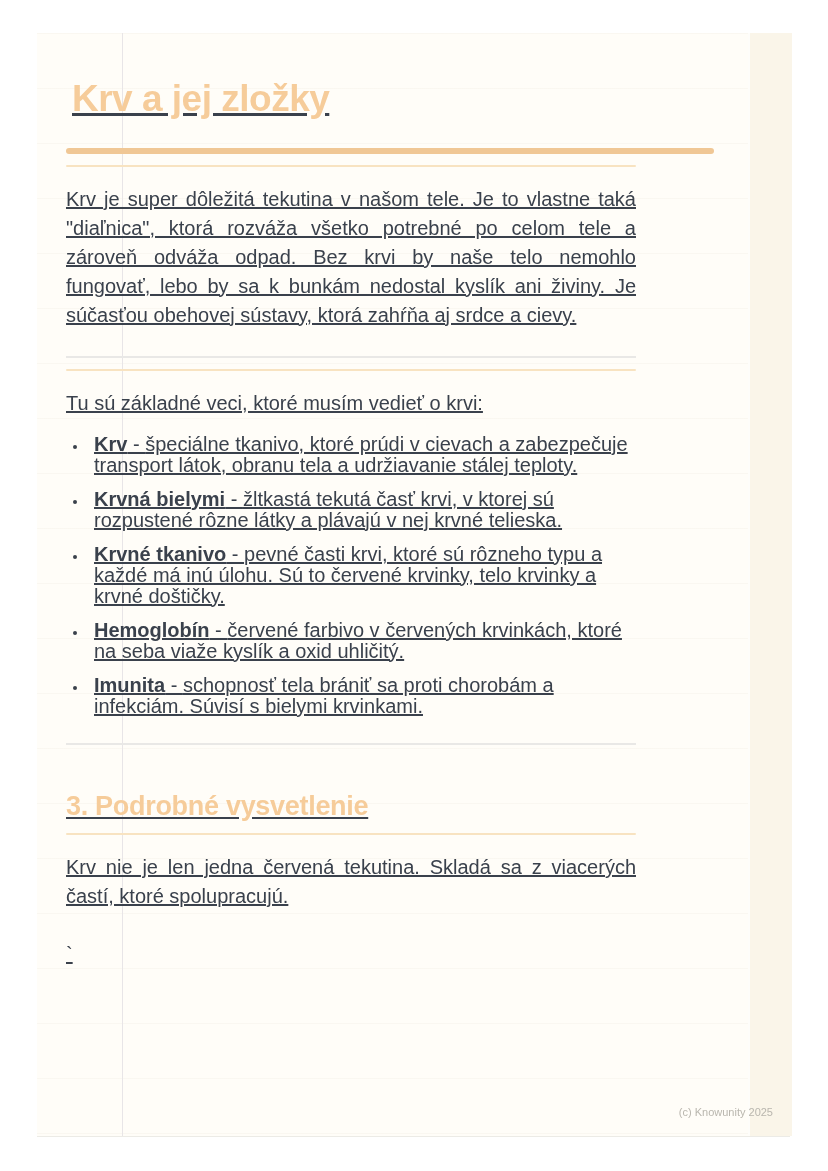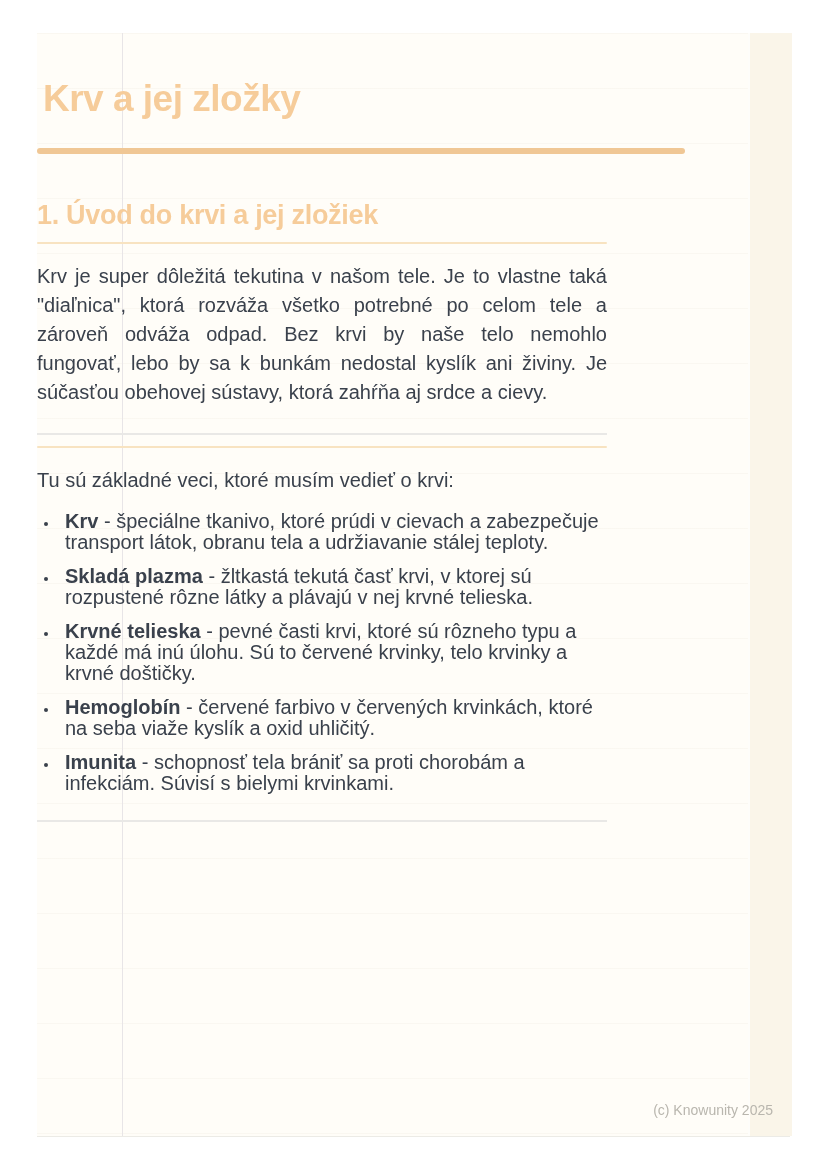--- a/index.html
+++ b/index.html
@@ -44,23 +44,25 @@
     position: absolute;
     left: 711px;
     top: 0;
     width: 42px;
     height: 100%;
     background: #faf5e9;
     border-left: 2px solid rgba(255,255,255,0.75);
   }
   .content {
     position: relative;
+    margin-left: 29px;
     padding-top: 45px;
     width: 570px;
     color: #3a414c;
+    text-decoration: underline;
   }
   h1 {
     margin: 0;
     padding-left: 6px;
     font-size: 37px;
     line-height: 1.15;
     font-weight: 800;
     letter-spacing: -0.5px;
     color: #f6cc9a;
   }
@@ -116,55 +118,60 @@
   }
   ul.terms li::marker { color: #3a414c; font-size: 14px; }
   ul.terms li strong { font-weight: 700; }
   .stray {
     margin-top: 29px !important;
   }
   .footer {
     position: absolute;
     right: 17px;
     bottom: 18px;
-    font-size: 14px;
+    font-size: 11px;
     color: #b9b6ae;
   }
 </style>
 </head>
 <body>
 
 <div class="canvas">
   <div class="page">
     <div class="margin-line"></div>
     <div class="right-band"></div>
 
     <div class="content">
       <h1>Krv a jej zložky</h1>
       <div class="title-rule"></div>
 
       <section>
-        <h2>1. Úvod do krvi a jej zložiek</h2>
         <div class="h-rule"></div>
         <p class="body justify">Krv je super dôležitá tekutina v našom tele. Je to vlastne taká "diaľnica", ktorá rozváža všetko potrebné po celom tele a zároveň odváža odpad. Bez krvi by naše telo nemohlo fungovať, lebo by sa k bunkám nedostal kyslík ani živiny. Je súčasťou obehovej sústavy, ktorá zahŕňa aj srdce a cievy.</p>
       </section>
 
       <div class="divider"></div>
 
       <section>
         <div class="h-rule"></div>
         <p class="body">Tu sú základné veci, ktoré musím vedieť o krvi:</p>
         <ul class="terms">
           <li><strong>Krv</strong><span> - </span><span>špeciálne tkanivo, ktoré prúdi v cievach a zabezpečuje transport látok, obranu tela a udržiavanie stálej teploty.</span></li>
-          <li><strong>Skladá plazma</strong><span> - </span><span>žltkastá tekutá časť krvi, v ktorej sú rozpustené rôzne látky a plávajú v nej krvné telieska.</span></li>
-          <li><strong>Krvné telieska</strong><span> - </span><span>pevné časti krvi, ktoré sú rôzneho typu a každé má inú úlohu. Sú to červené krvinky, telo krvinky a krvné doštičky.</span></li>
+          <li><strong>Krvná bielymi</strong><span> - </span><span>žltkastá tekutá časť krvi, v ktorej sú rozpustené rôzne látky a plávajú v nej krvné telieska.</span></li>
+          <li><strong>Krvné tkanivo</strong><span> - </span><span>pevné časti krvi, ktoré sú rôzneho typu a každé má inú úlohu. Sú to červené krvinky, telo krvinky a krvné doštičky.</span></li>
           <li><strong>Hemoglobín</strong><span> - </span><span>červené farbivo v červených krvinkách, ktoré na seba viaže kyslík a oxid uhličitý.</span></li>
           <li><strong>Imunita</strong><span> - </span><span>schopnosť tela brániť sa proti chorobám a infekciám. Súvisí s bielymi krvinkami.</span></li>
         </ul>
       </section>
 
       <div class="divider"></div>
 
+      <section>
+        <h2>3. Podrobné vysvetlenie</h2>
+        <div class="h-rule"></div>
+        <p class="body justify">Krv nie je len jedna červená tekutina. Skladá sa z viacerých častí, ktoré spolupracujú.</p>
+        <p class="body stray">`</p>
+      </section>
     </div>
 
     <div class="footer">(c) Knowunity 2025</div>
   </div>
 </div>
 
 </body></html>

